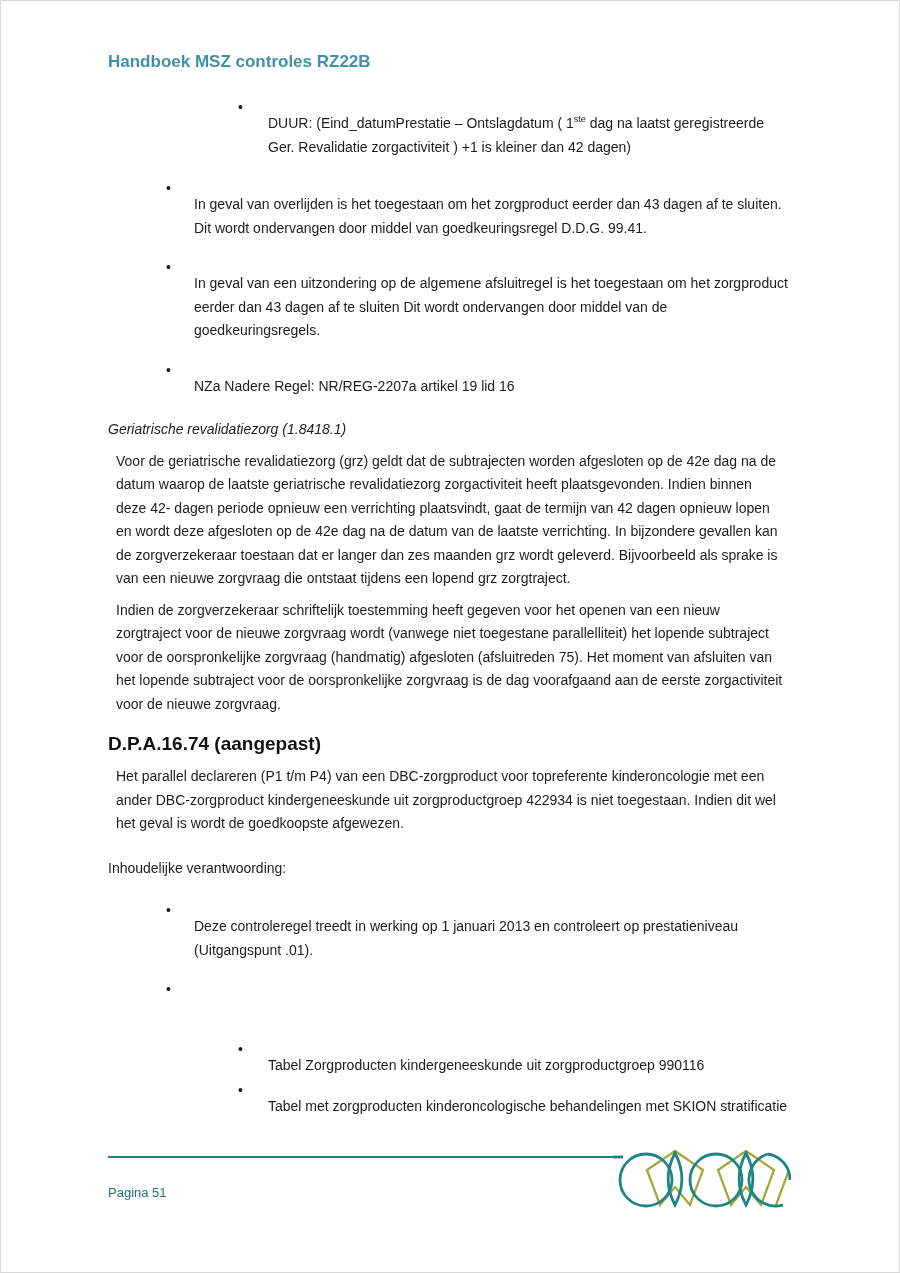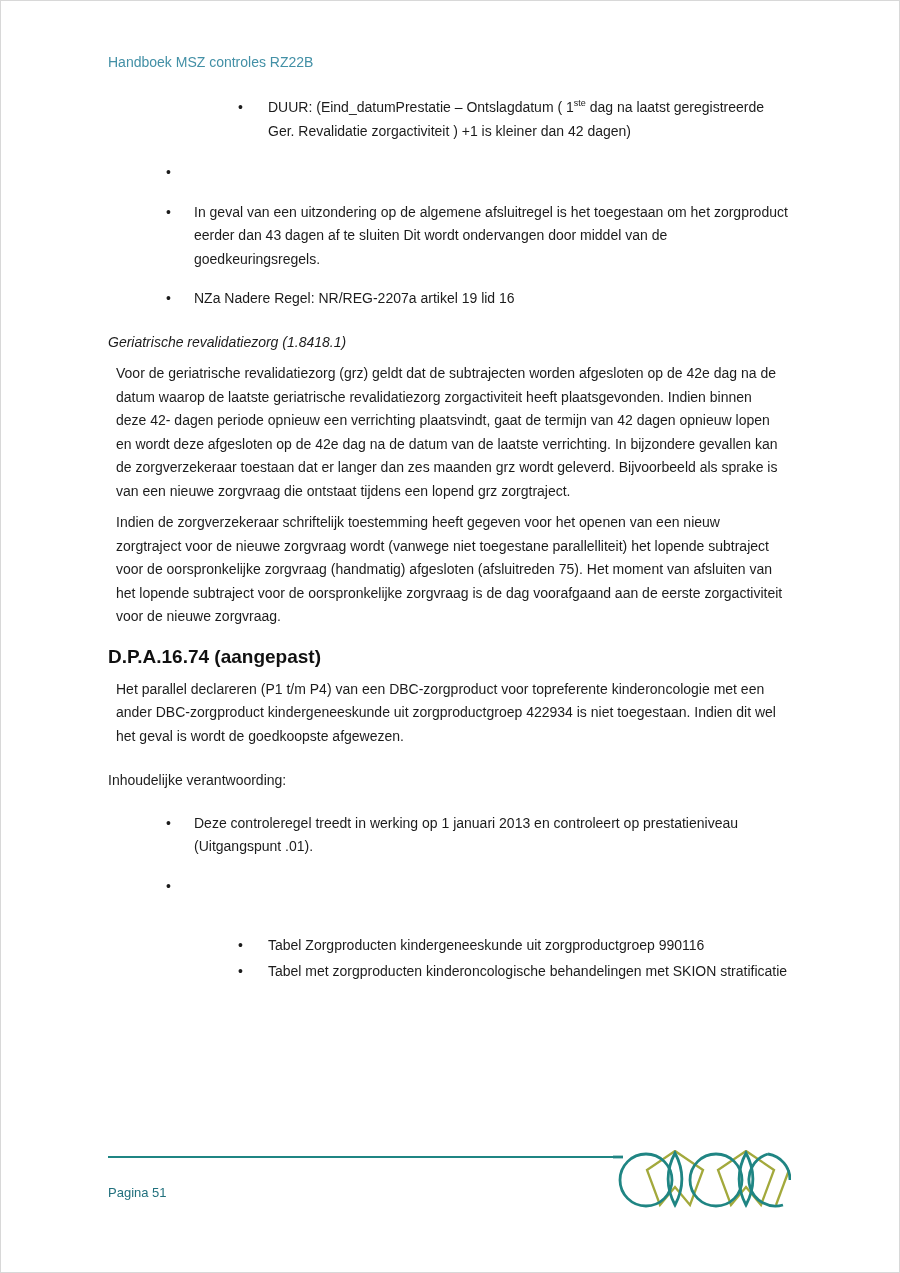--- a/index.html
+++ b/index.html
@@ -21,37 +21,38 @@
     overflow: hidden;
   }
   .content {
     position: absolute;
     left: 107px;
     top: 0;
     width: 686px;
   }
   .doc-header {
     margin-top: 53px;
-    font-size: 14px;
+    font-size: 17px;
     line-height: 16px;
     color: #4390a6;
+    font-weight: bold;
   }
   .bullet-item {
     display: flex;
     align-items: flex-start;
   }
   .bullet-item .dot {
     flex: 0 0 auto;
     font-size: 14px;
   }
   .lvl1 { padding-left: 58px; }
   .lvl1 .dot { width: 28px; }
   .lvl2 { padding-left: 130px; }
   .lvl2 .dot { width: 30px; }
-  .btext { flex: 1 1 auto; }
+  .btext { flex: 1 1 auto; margin-top: 16px; }
   .mt-duur { margin-top: 26px; }
   .mb-item { margin-bottom: 16px; }
   .mt-list1 { margin-top: 18px; }
   sup {
     font-size: 9px;
     line-height: 0;
     vertical-align: super;
   }
   .italic-heading {
     margin-top: 20px;
@@ -103,20 +104,21 @@
     <div class="doc-header">Handboek MSZ controles RZ22B</div>
 
     <div class="bullet-item lvl2 mt-duur">
       <span class="dot">•</span>
       <div class="btext"><span>DUUR: (Eind_datumPrestatie – Ontslagdatum ( 1</span><sup>ste</sup><span> dag na laatst geregistreerde Ger. Revalidatie zorgactiviteit ) +1 is kleiner dan 42 dagen)</span></div>
     </div>
 
     <div class="mt-list1">
       <div class="bullet-item lvl1 mb-item">
         <span class="dot">•</span>
+        <div class="btext">In geval van overlijden is het toegestaan om het zorgproduct eerder dan 43 dagen af te sluiten. Dit wordt ondervangen door middel van goedkeuringsregel D.D.G. 99.41.</div>
       </div>
       <div class="bullet-item lvl1 mb-item">
         <span class="dot">•</span>
         <div class="btext">In geval van een uitzondering op de algemene afsluitregel is het toegestaan om het zorgproduct eerder dan 43 dagen af te sluiten Dit wordt ondervangen door middel van de goedkeuringsregels.</div>
       </div>
       <div class="bullet-item lvl1">
         <span class="dot">•</span>
         <div class="btext">NZa Nadere Regel: NR/REG-2207a artikel 19 lid 16</div>
       </div>
     </div>

